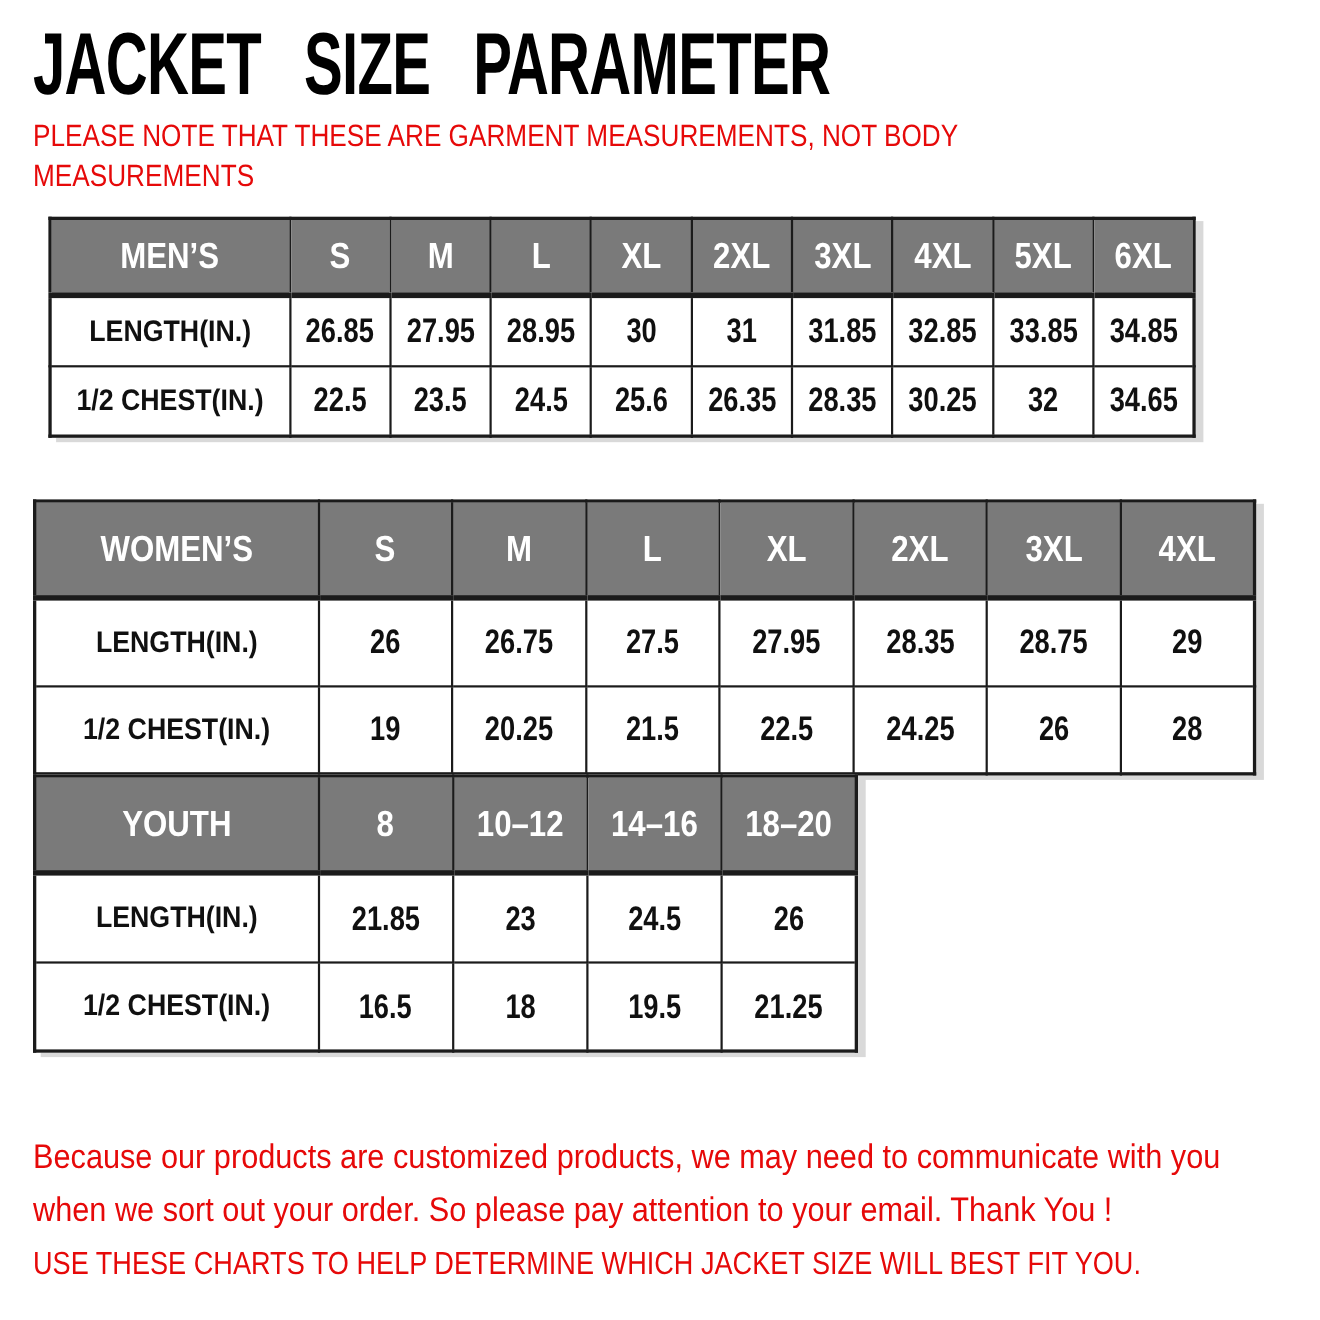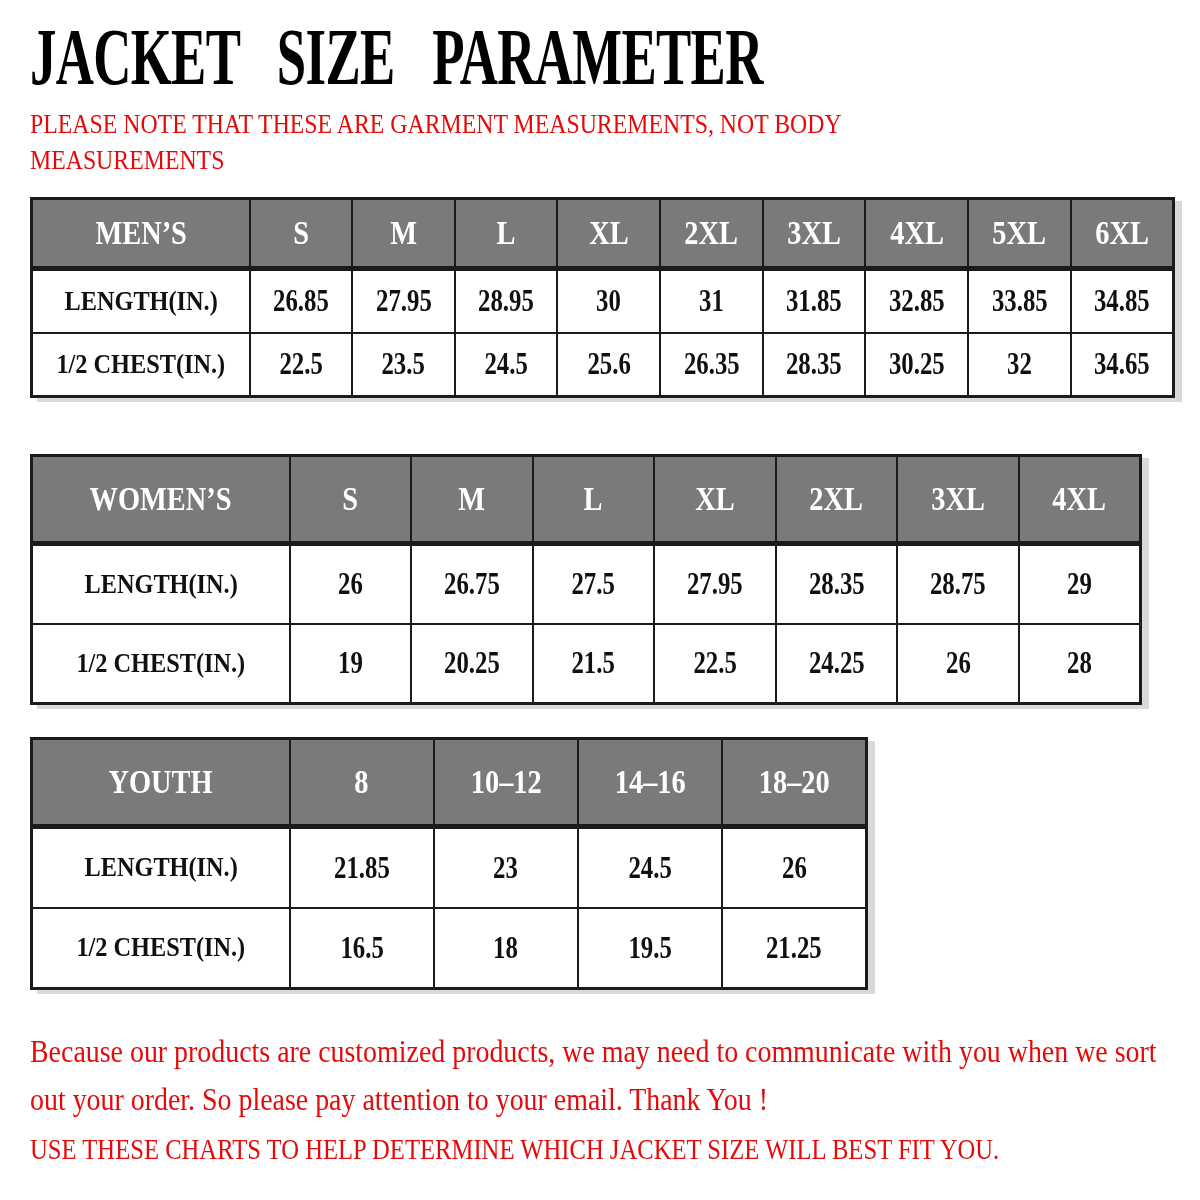--- a/index.html
+++ b/index.html
@@ -1,19 +1,19 @@
 <!DOCTYPE html>
 <html><head>
 <meta charset="utf-8">
 <style>
   * { margin:0; padding:0; box-sizing:border-box; }
   html,body { background:#ffffff; }
   .page {
     position:relative; width:1200px; height:1200px; background:#ffffff;
-    font-family:Liberation Serif, serif; overflow:hidden;
+    font-family:Liberation Sans, sans-serif; overflow:hidden;
   }
   .page-title {
     position:absolute; left:30px; top:12px;
     font-size:80px; font-weight:bold; color:#000000;
     letter-spacing:-1px; word-spacing:38px; white-space:nowrap;
     transform:scaleX(0.66); transform-origin:left center;
   }
   .note {
     position:absolute; left:30px; top:106px; width:1030px;
     font-size:28px; line-height:36px; color:#e60909;
@@ -27,29 +27,29 @@
   .size-table td {
     border:2px solid #1b1b1b; text-align:center; vertical-align:middle;
     padding:0; color:#101010; overflow:hidden;
   }
   .size-table thead td {
     background:#7a7a7a; color:#ffffff; border-bottom-width:5px;
   }
   .h   { display:inline-block; font-size:33px; font-weight:bold; color:#ffffff; transform:scaleX(0.86); white-space:nowrap; }
   .v   { display:inline-block; font-size:31px; font-weight:bold; transform:scaleX(0.80); white-space:nowrap; }
   .lbl { display:inline-block; font-size:27px; font-weight:bold; transform:scaleX(0.90); white-space:nowrap; }
-  .t-mens   { left:30px; top:197px; width:1145px; }
+  .t-mens   { left:44px; top:197px; width:1043px; }
   .t-mens   .col-first { width:218px; }
   .t-mens   thead td { height:70px; }
   .t-mens   tbody td { height:64px; }
   .t-womens { left:30px; top:454px; width:1112px; }
   .t-womens .col-first { width:258px; }
   .t-womens thead td { height:88px; }
   .t-womens tbody td { height:80px; }
-  .t-youth  { left:30px; top:737px; width:838px; }
+  .t-youth  { left:30px; top:704px; width:750px; }
   .t-youth  .col-first { width:258px; }
   .t-youth  thead td { height:88px; }
   .t-youth  tbody td { height:81px; }
   .footer-para {
     position:absolute; left:30px; top:1028px; width:1280px;
     font-size:31px; line-height:48px; color:#e60909;
     transform:scaleX(0.90); transform-origin:left top;
   }
   .footer-advice {
     position:absolute; left:30px; top:1133px;

